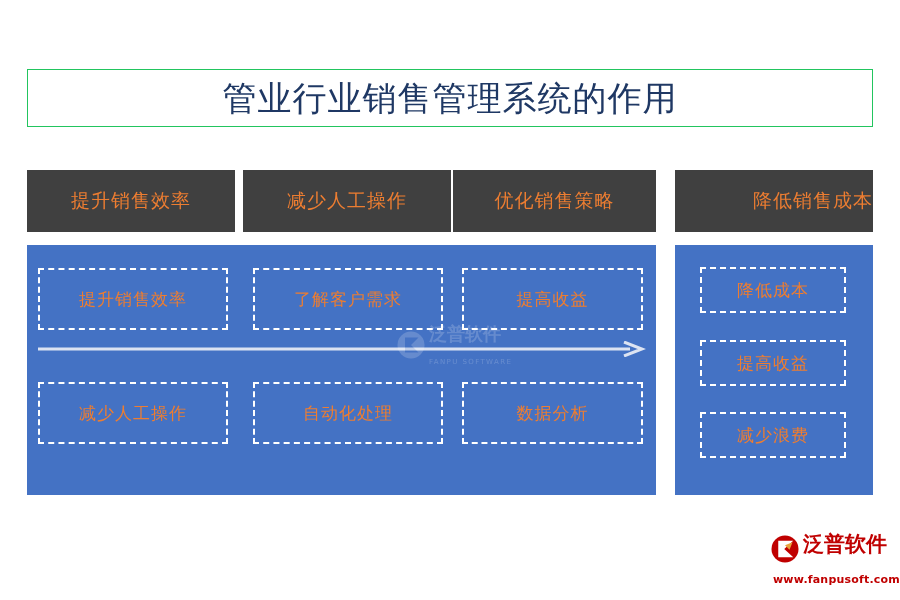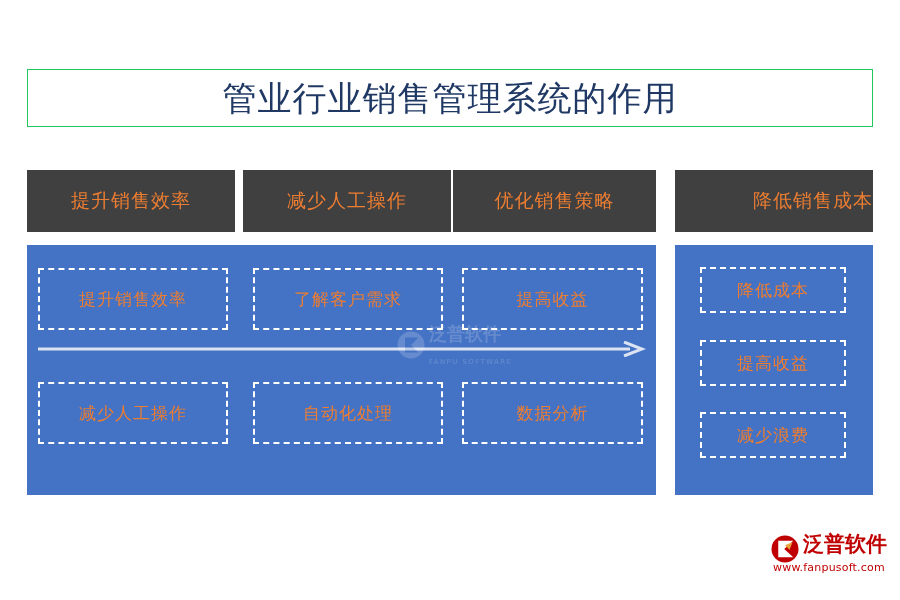--- a/index.html
+++ b/index.html
@@ -179,24 +179,24 @@
     font-family: "DejaVu Sans", "Liberation Sans", sans-serif;
     font-size: 21px;
     font-weight: bold;
     color: #C00000;
     line-height: 1.05;
     letter-spacing: 0px;
   }
   .brand-url {
     font-family: "DejaVu Sans", "Liberation Sans", sans-serif;
     font-size: 11px;
-    font-weight: normal;
+    font-weight: bold;
     color: #C00000;
     letter-spacing: 0.2px;
-    margin-top: 6px;
+    margin-top: 18px;
     margin-left: -30px;
   }
 </style>
 </head>
 <body>
 
 <div id="stage">
 
   <div class="title-box">
     <div class="title-text">管业行业销售管理系统的作用</div>

